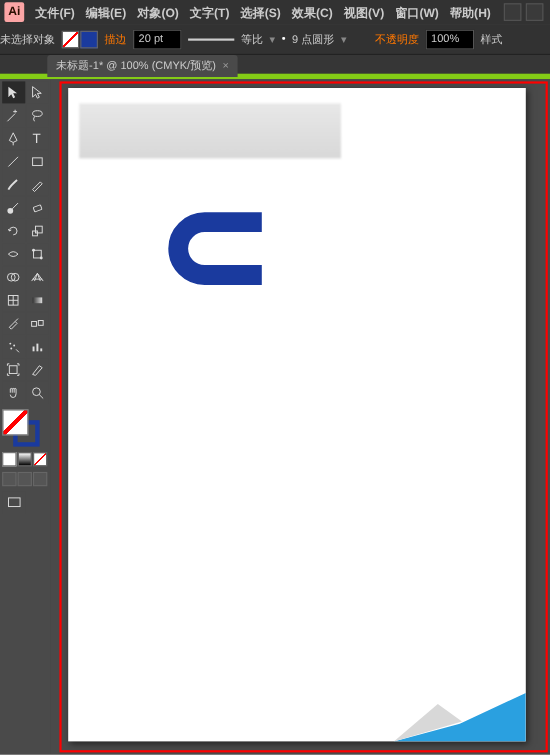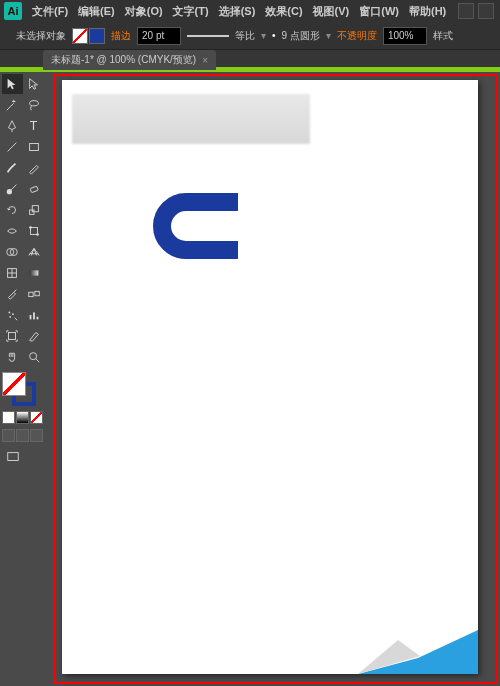--- a/index.html
+++ b/index.html
@@ -1,25 +1,25 @@
 <!DOCTYPE html>
 <html><head>
 <meta charset="utf-8">
 <style>
 * { margin: 0; padding: 0; box-sizing: border-box; font-family: "Microsoft YaHei", sans-serif; }
 body { background: #4a4a4a; width: 500px; height: 686px; overflow: hidden; position: relative; }
 .menubar { height: 22px; background: #323232; display: flex; align-items: center; padding-left: 4px; gap: 2px; }
-.ai-logo { width: 18px; height: 18px; background: #14b8a6; color: #2a0e00; font-weight: bold; font-size: 11px; display: flex; align-items: center; justify-content: center; border-radius: 2px; margin-right: 4px; }
+.ai-logo { width: 18px; height: 18px; background: #fca5a5; color: #2a0e00; font-weight: bold; font-size: 11px; display: flex; align-items: center; justify-content: center; border-radius: 2px; margin-right: 4px; }
 .menu-item { color: #ccc; font-size: 11px; padding: 2px 4px; cursor: default; font-weight: bold; }
 .menubar-icons { margin-left: auto; display: flex; gap: 4px; padding-right: 6px; }
 .menubar-icons .ic { width: 16px; height: 16px; border: 1px solid #555; background: #3a3a3a; }
-.controlbar { height: 28px; background: #323232; display: flex; align-items: center; padding: 0 16px; gap: 6px; border-bottom: 1px solid #222; font-size: 10px; color: #ccc; }
+.controlbar { height: 28px; background: #323232; display: flex; align-items: center; padding: 0 0; gap: 6px; border-bottom: 1px solid #222; font-size: 10px; color: #ccc; }
 .ctrl-label { color: #ccc; }
 .ctrl-stroke { color: #ff7700; }
-.ctrl-opacity { color: #ff7700; }
+.ctrl-opacity { color: #ff7700; margin-left: 20px; }
 .swatch-pair { display: flex; gap: 1px; }
 .sw { width: 16px; height: 16px; border: 1px solid #666; }
 .sw-none { background: linear-gradient(to bottom right, #fff 0%, #fff 45%, red 45%, red 55%, #fff 55%); }
 .sw-blue { background: #1a3a9e; }
 .input-box { background: #000000; border: 1px solid #555; color: #ccc; padding: 1px 4px; font-size: 10px; height: 18px; display: flex; align-items: center; }
 .input-box.wide { width: 44px; }
 .dash-line { width: 42px; height: 2px; background: #ccc; }
 .tabbar { height: 22px; background: #363636; display: flex; align-items: flex-start; padding-left: 43px; border-bottom: 5px solid #84cc16; }
 .tab { background: #4a4a4a; color: #ccc; font-size: 10px; padding: 3px 8px; border-top-left-radius: 3px; border-top-right-radius: 3px; display: flex; align-items: center; gap: 6px; }
 .tab-close { color: #999; font-size: 10px; }

